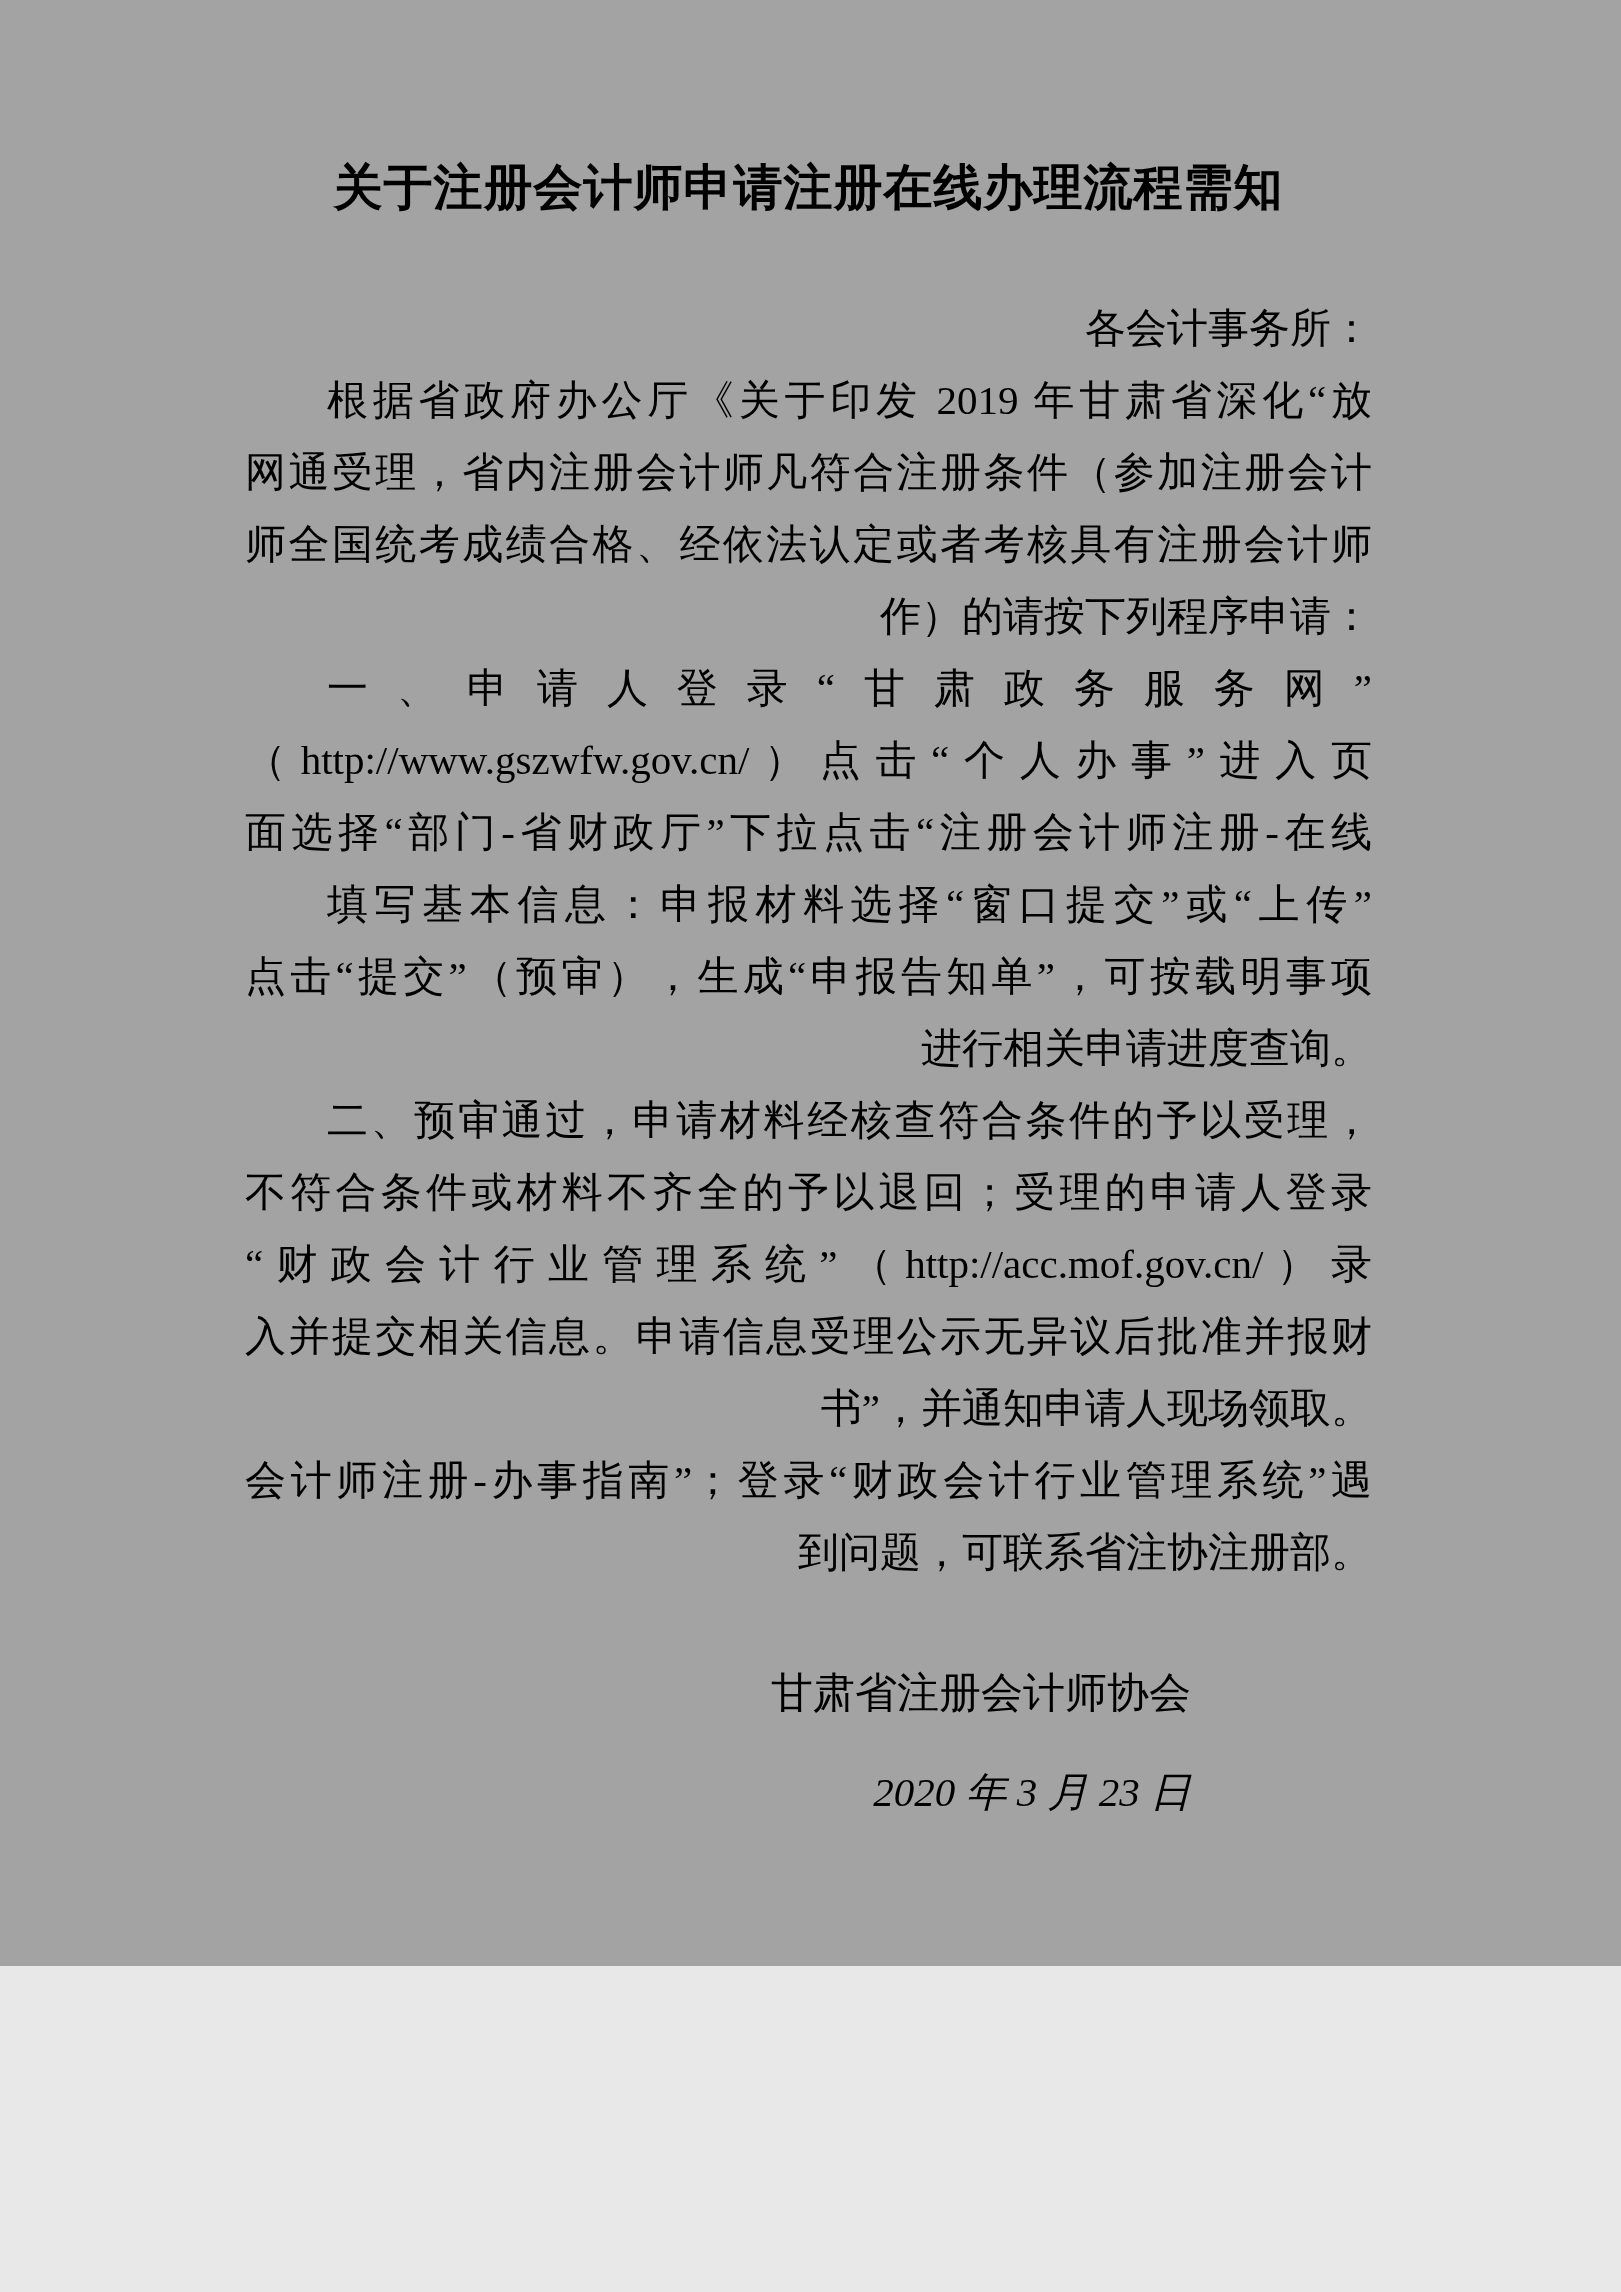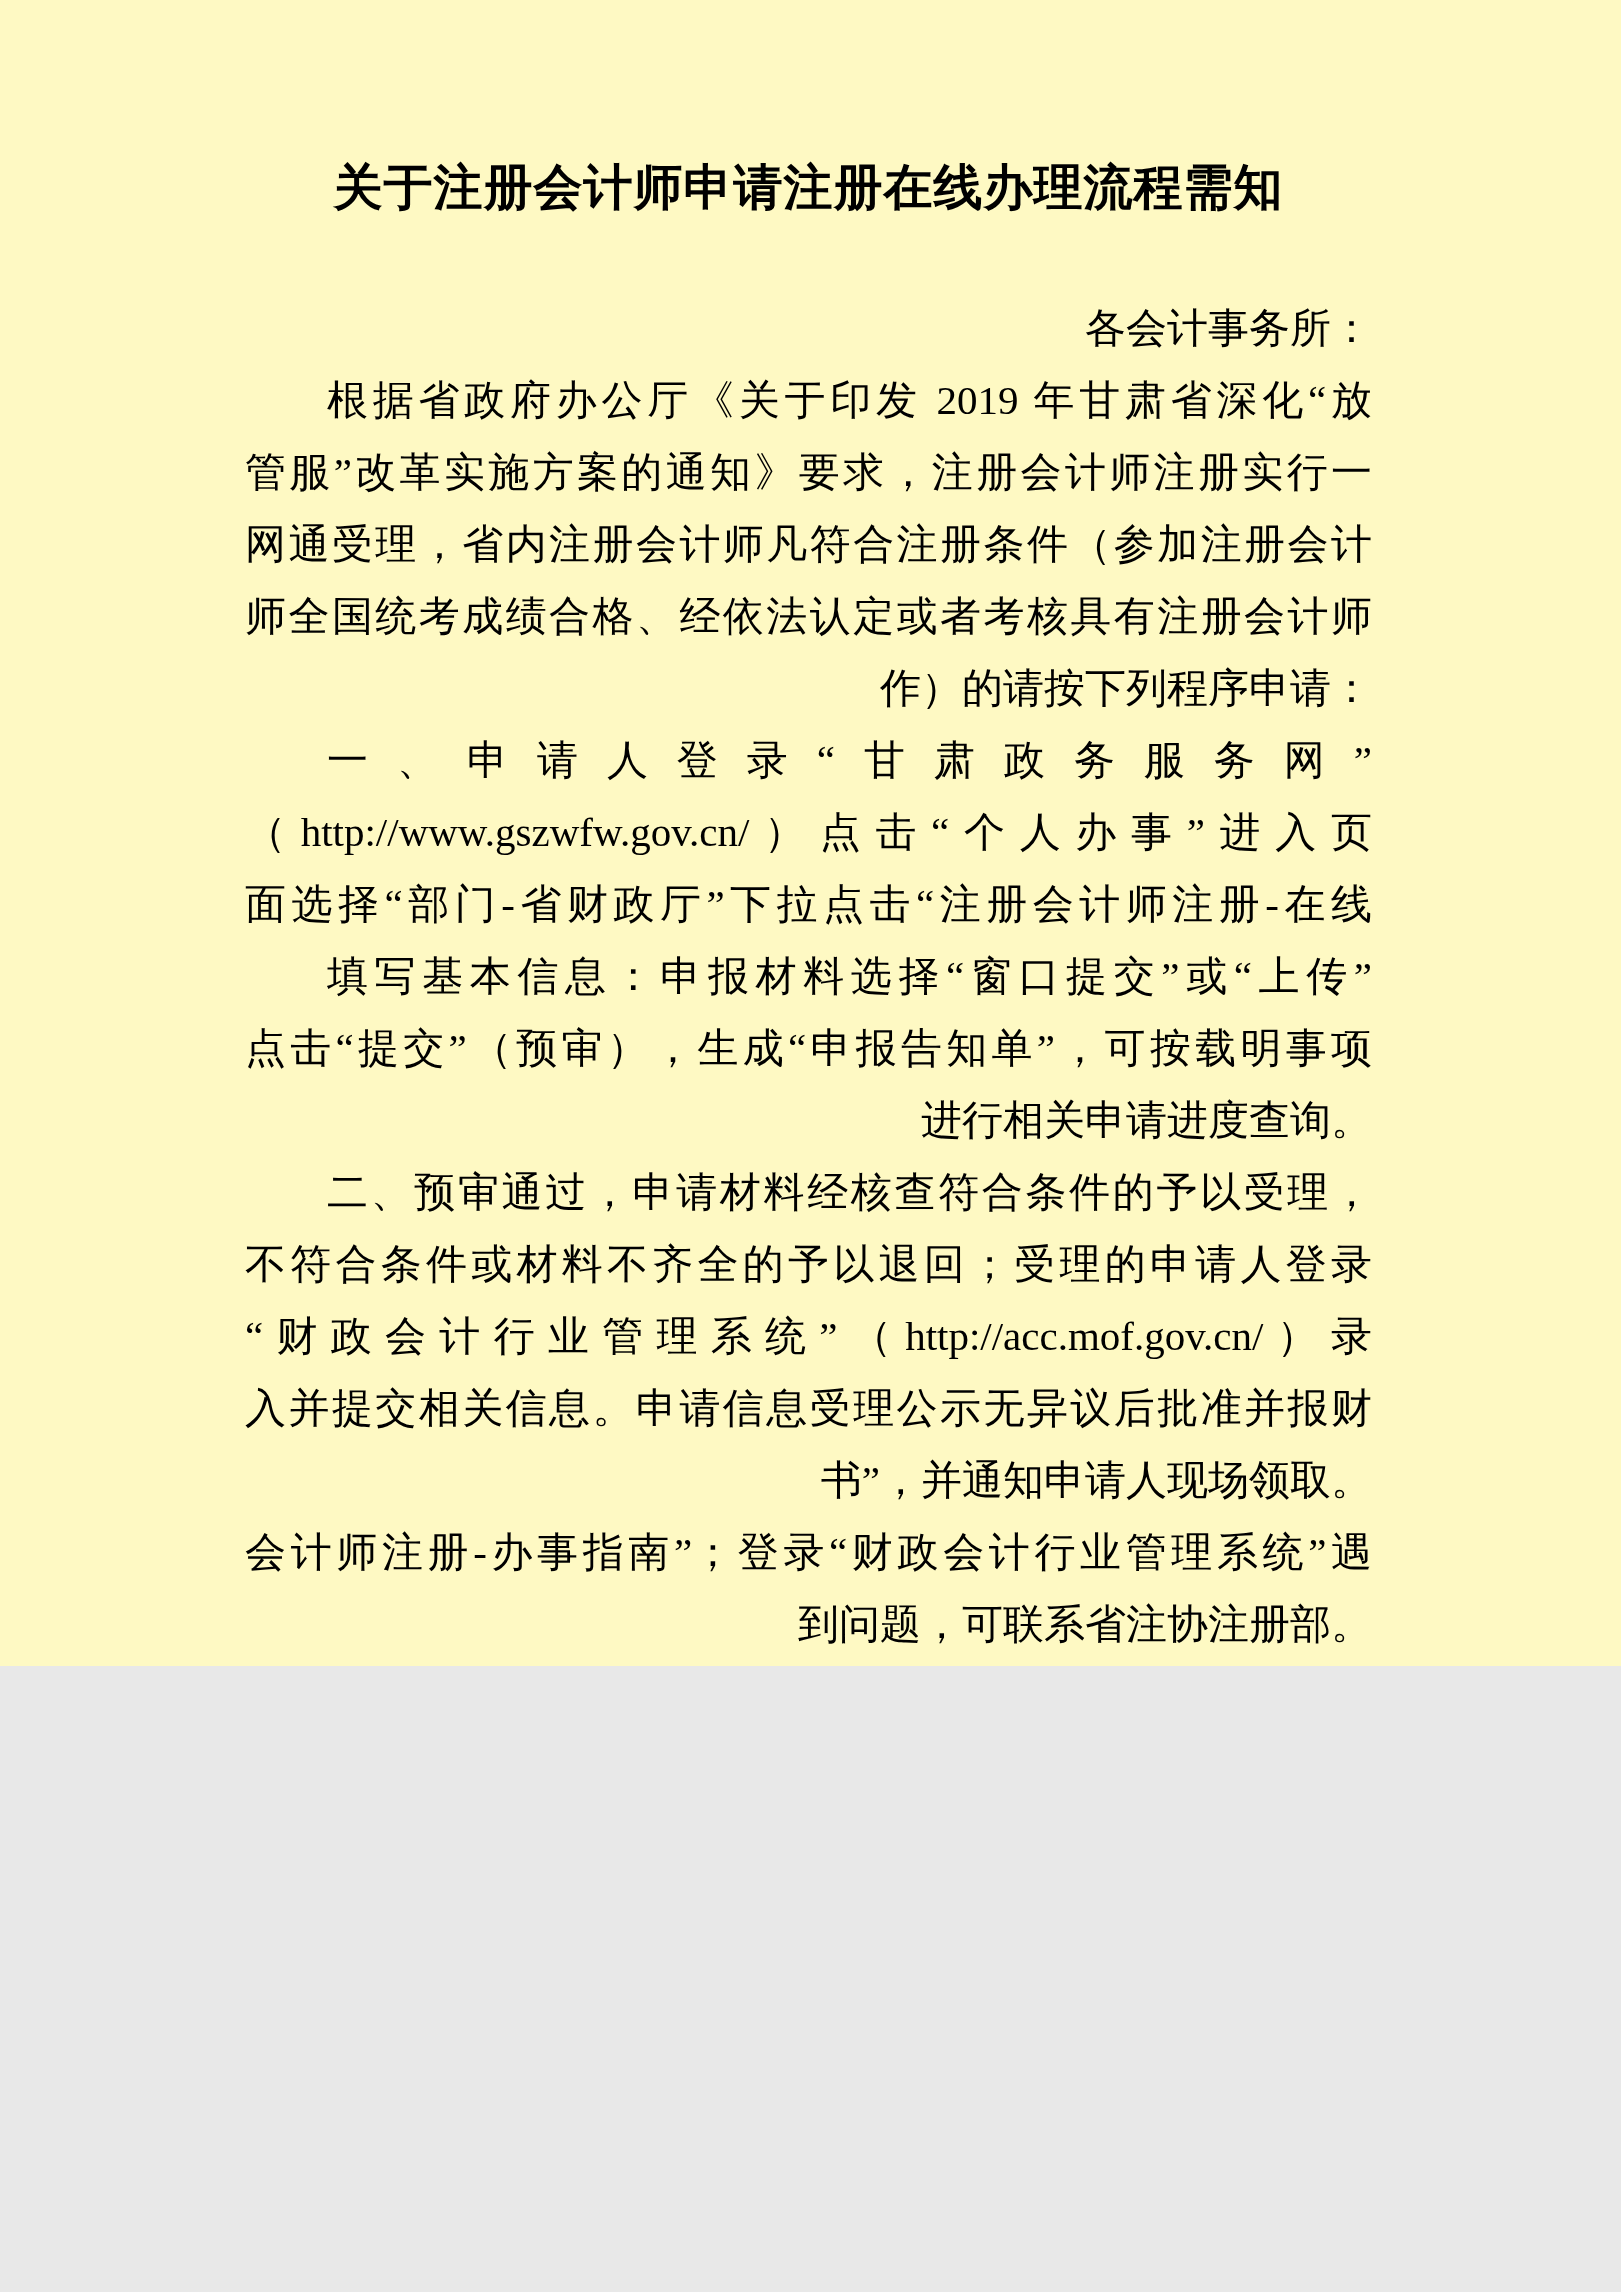--- a/index.html
+++ b/index.html
@@ -1,21 +1,21 @@
 <!DOCTYPE html>
 <html><head>
 <meta charset="utf-8">
 <style>
   * { margin: 0; padding: 0; box-sizing: border-box; }
   html, body { background: #e8e8e8; }
   .page {
     position: relative;
     width: 1621px;
-    height: 1666px;
-    background: #fef9c3;
+    height: 1966px;
+    background: #a3a3a3;
     color: #000000;
     font-family: "Liberation Serif", serif;
     padding-top: 149px;
     overflow: hidden;
   }
   .doc-title {
     width: 1127px;
     margin-left: 245px;
     text-align: center;
     font-family: "Liberation Sans", sans-serif;
@@ -66,21 +66,20 @@
 </head>
 <body>
 
 <div class="page">
 
   <div class="doc-title">关于注册会计师申请注册在线办理流程需知</div>
 
   <div class="content">
     <div class="line">各会计事务所：</div>
     <div class="line fill indent">根据省政府办公厅《关于印发 2019 年甘肃省深化“放</div>
-    <div class="line fill">管服”改革实施方案的通知》要求，注册会计师注册实行一</div>
     <div class="line fill">网通受理，省内注册会计师凡符合注册条件（参加注册会计</div>
     <div class="line fill">师全国统考成绩合格、经依法认定或者考核具有注册会计师</div>
     <div class="line">作）的请按下列程序申请：</div>
     <div class="line fill indent">一、申请人登录“甘肃政务服务网”</div>
     <div class="line fill">（http://www.gszwfw.gov.cn/）点击“个人办事”进入页</div>
     <div class="line fill">面选择“部门-省财政厅”下拉点击“注册会计师注册-在线</div>
     <div class="line fill indent">填写基本信息：申报材料选择“窗口提交”或“上传”</div>
     <div class="line fill">点击“提交”（预审），生成“申报告知单”，可按载明事项</div>
     <div class="line">进行相关申请进度查询。</div>
     <div class="line fill indent">二、预审通过，申请材料经核查符合条件的予以受理，</div>

